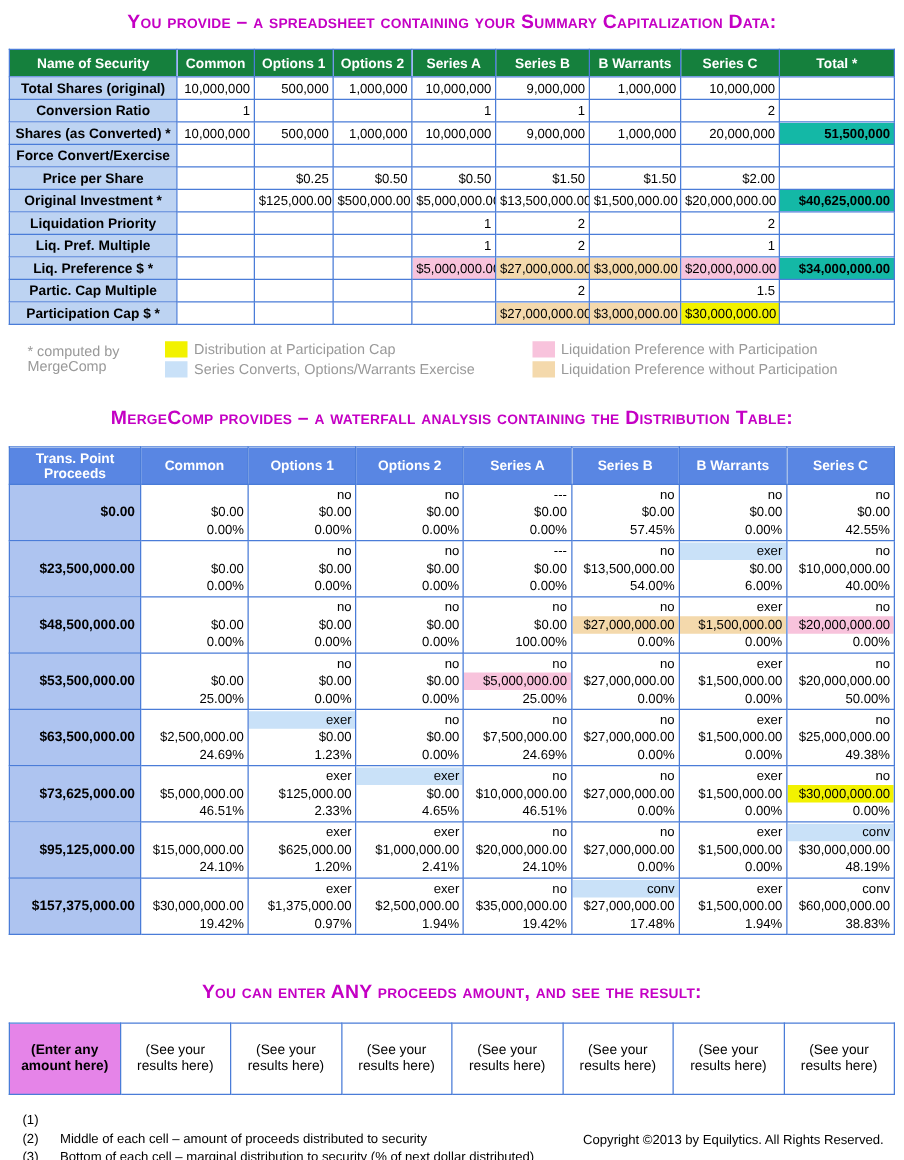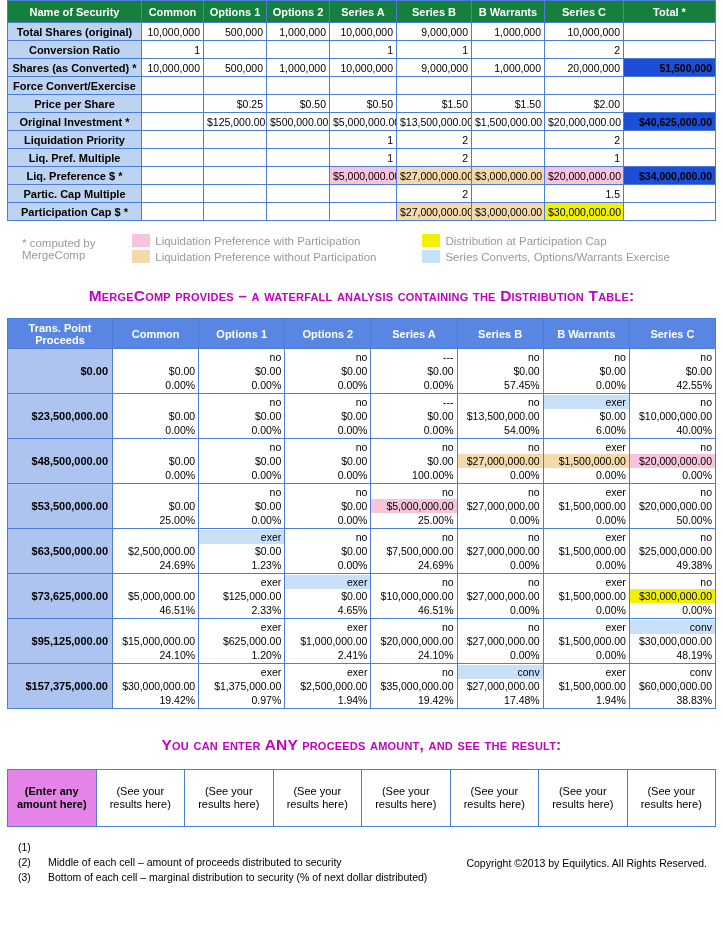--- a/index.html
+++ b/index.html
@@ -16,21 +16,21 @@
   .sec-title {
     text-align: center;
     font-variant: small-caps;
     font-weight: bold;
     font-size: 15.5px;
     letter-spacing: .2px;
     color: #c400c4;
   }
   #title1 { margin: 9px 0 12px; }
   #title2 { margin: 24px 0 13px; }
-  #title3 { margin: 27px 0 15px; }
+  #title3 { margin: 37px 0 15px; }
 
   table { border-collapse: collapse; table-layout: fixed; width: 709px; }
   th, td { border: 1px solid #4a7cd8; overflow: hidden; }
 
   
   .cap { font-size: 10.5px; }
   .cap thead th {
     background: #15803d; color: #fff;
     font-size: 11px; font-weight: bold; text-align: center;
     height: 22px; padding: 2px 1px;
@@ -47,21 +47,21 @@
     background: #bdd3f2; font-size: 11px; font-weight: bold;
     text-align: center; padding: 2px 2px;
   }
   .cap tbody td { text-align: right; padding: 2px 3px; height: 18px; }
   .cap tbody tr { height: 18px; }
 
   .hl-pink   { background: #f8c3dc; }
   .hl-tan    { background: #f4d9ac; }
   .hl-yellow { background: #f2f200; }
   .hl-blue   { background: #c9e1f8; }
-  .hl-peri   { background: #1d4ed8; font-weight: bold; }
+  .hl-peri   { background: #14b8a6; font-weight: bold; }
 
   
   .legend { display: flex; margin: 13px 0 0 7px; align-items: center; justify-content: center; }
   .legend-note { width: 195px; color: #999; font-size: 11.5px; padding-left: 8px; }
   .legend-col { display: flex; flex-direction: column; gap: 3px; margin-right: 46px; }
   .legend-item { display: flex; align-items: center; }
   .legend-swatch { display: inline-block; width: 18px; height: 13px; margin-right: 5px; }
   .legend-label { color: #999; font-size: 11.5px; white-space: nowrap; }
 
   
@@ -90,20 +90,21 @@
   .foot { display: flex; margin: 13px 7px 0; align-items: center; }
   .footnotes { flex: 1; }
   .footnote { display: flex; font-size: 10.5px; line-height: 15px; }
   .footnote .num { width: 34px; padding-left: 4px; }
   .copyright { font-size: 10.5px; padding-right: 2px; white-space: nowrap; }
 </style>
 </head>
 <body>
 
 <div class="wrap">
+  <div id="title1" class="sec-title">You provide – a spreadsheet containing your Summary Capitalization Data:</div>
 
   <table class="cap">
       <thead>
         <tr>
           <th>Name of Security</th>
           <th>Common</th>
           <th>Options 1</th>
           <th>Options 2</th>
           <th>Series A</th>
           <th>Series B</th>
@@ -234,36 +235,36 @@
           <td class="hl-yellow">$30,000,000.00</td>
           <td></td>
         </tr>
       </tbody>
     </table>
 
   <div class="legend">
     <div class="legend-note">* computed by MergeComp</div>
     <div class="legend-col">
         <div class="legend-item">
+          <span class="legend-swatch hl-yellow"></span>
+          <span class="legend-label">Distribution at Participation Cap</span>
+        </div>
+        <div class="legend-item">
+          <span class="legend-swatch hl-blue"></span>
+          <span class="legend-label">Series Converts, Options/Warrants Exercise</span>
+        </div>
+      </div>
+    <div class="legend-col">
+        <div class="legend-item">
           <span class="legend-swatch hl-pink"></span>
           <span class="legend-label">Liquidation Preference with Participation</span>
         </div>
         <div class="legend-item">
           <span class="legend-swatch hl-tan"></span>
           <span class="legend-label">Liquidation Preference without Participation</span>
-        </div>
-      </div>
-    <div class="legend-col">
-        <div class="legend-item">
-          <span class="legend-swatch hl-yellow"></span>
-          <span class="legend-label">Distribution at Participation Cap</span>
-        </div>
-        <div class="legend-item">
-          <span class="legend-swatch hl-blue"></span>
-          <span class="legend-label">Series Converts, Options/Warrants Exercise</span>
         </div>
       </div>
   </div>
 
   <div id="title2" class="sec-title">MergeComp provides – a waterfall analysis containing the Distribution Table:</div>
 
   <table class="dist">
       <thead>
         <tr>
           <th>Trans. Point

